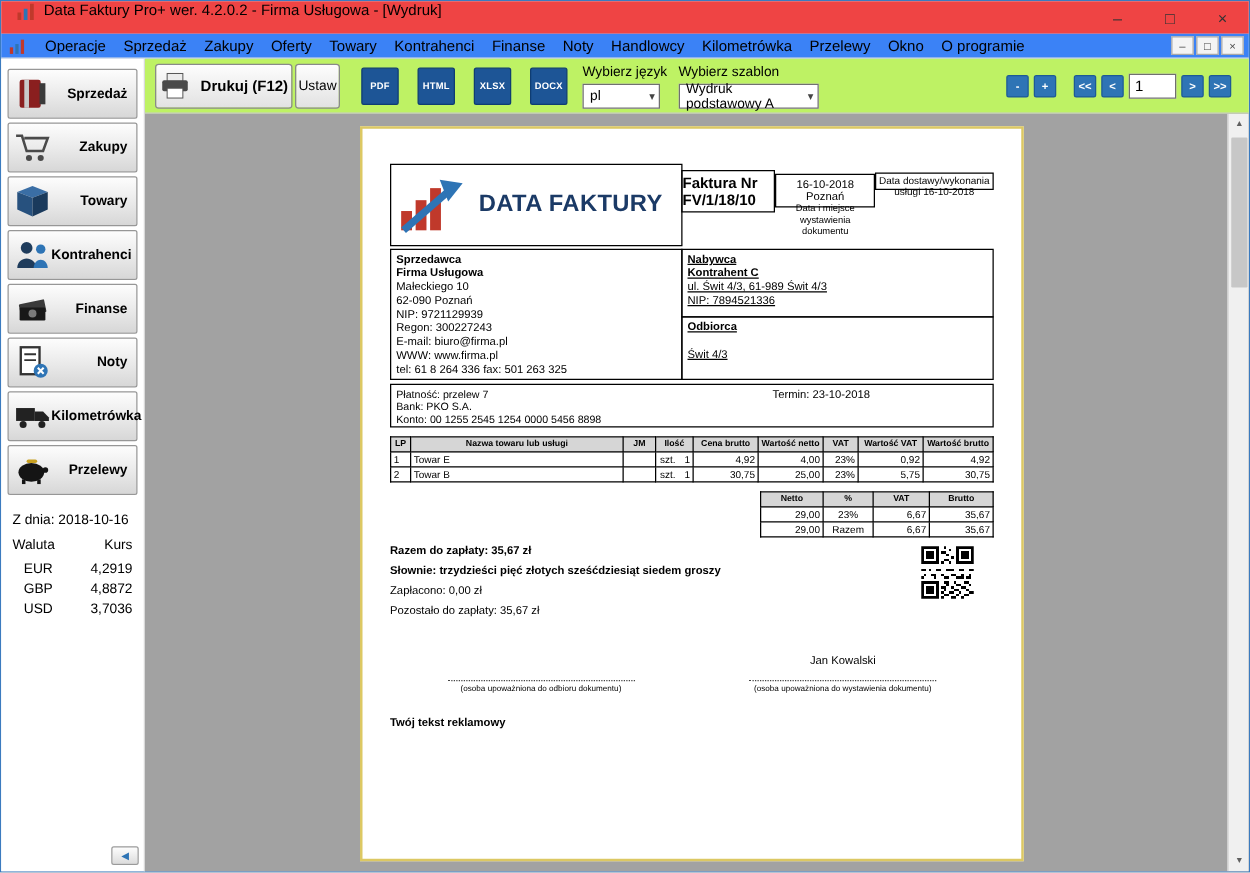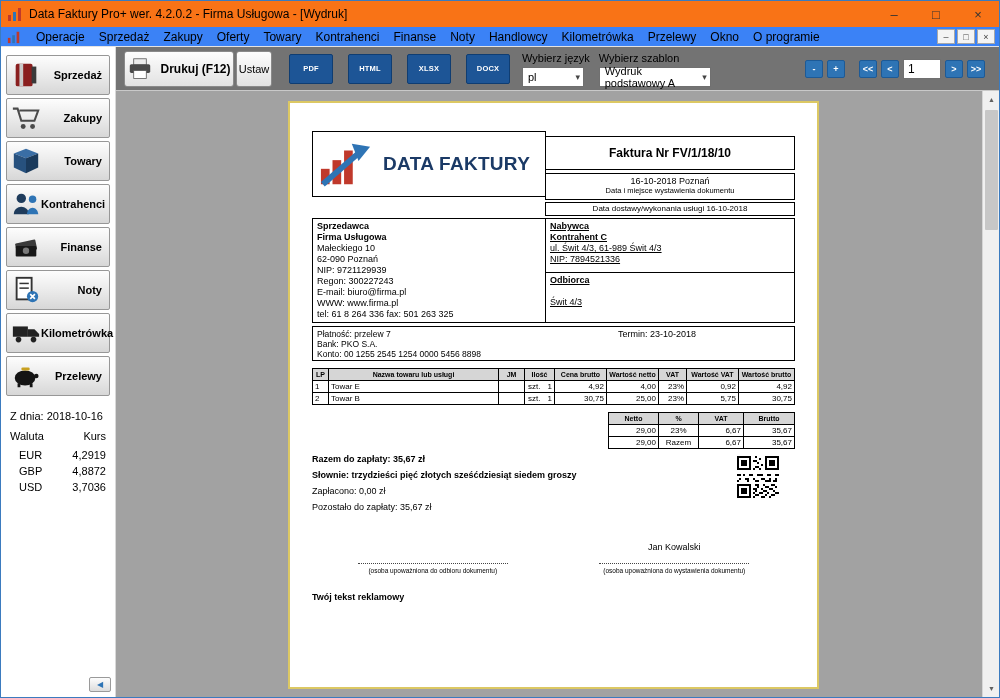--- a/index.html
+++ b/index.html
@@ -1,21 +1,21 @@
 <!DOCTYPE html>
 <html><head>
 <meta charset="utf-8">
 <style>
   * { margin:0; padding:0; box-sizing:border-box; }
   html,body { width:1000px; height:698px; overflow:hidden; }
   body { font-family:"Liberation Sans", sans-serif; background:#fff; }
   .window { width:1000px; height:698px; border:1px solid #3b7bbf; display:flex; flex-direction:column; background:#fff; }
 
   
-  .titlebar { height:26px; display:flex; align-items:center; padding-left:6px; background:#f97316; flex:0 0 auto; }
+  .titlebar { height:26px; display:flex; align-items:flex-start; padding-left:12px; background:#ef4444; flex:0 0 auto; }
   .titlebar .app-icon { width:16px; height:16px; margin-right:6px; flex:0 0 auto; }
   .titlebar .title-text { font-size:12px; color:#000; flex:1; white-space:nowrap; overflow:hidden; }
   .win-controls { display:flex; height:26px; }
   .win-btn { width:42px; height:26px; display:flex; align-items:center; justify-content:center; font-size:13px; color:#333; cursor:default; }
 
   
   .menubar { height:20px; display:flex; align-items:center; padding-left:6px; background:#3b82f6; border-bottom:1px solid #e3e3e3; flex:0 0 auto; }
   .menubar .app-icon { width:14px; height:14px; margin-right:8px; }
   .menu-item { font-size:12px; color:#000; padding:0 7px; white-space:nowrap; }
   .mdi-controls { margin-left:auto; display:flex; gap:2px; padding-right:4px; }
@@ -31,27 +31,27 @@
   .side-btn .s-icon { width:30px; height:30px; flex:0 0 auto; }
   .side-btn .s-label { flex:1; text-align:right; font-size:11px; font-weight:bold; color:#000; }
   .rates { margin-top:14px; padding:0 9px; }
   .rates-date { font-size:11px; color:#000; margin-bottom:8px; }
   .rates-head { display:flex; justify-content:space-between; font-size:11px; font-weight:normal; margin-bottom:5px; }
   .rates-row { display:flex; justify-content:space-between; font-size:11px; padding:2px 0 2px 9px; }
   .collapse-btn { position:absolute; right:4px; bottom:5px; width:22px; height:15px; border:1px solid #9a9a9a; border-radius:2px; background:linear-gradient(#fdfdfd,#dcdcdc); display:flex; align-items:center; justify-content:center; font-size:8px; color:#2e74b5; }
 
   
   .main { flex:1; display:flex; flex-direction:column; min-width:0; }
-  .toolbar { height:44px; background:#737373; border-bottom:1px solid #c9c9c9; display:flex; align-items:center; padding:0 8px; flex:0 0 auto; }
+  .toolbar { height:44px; background:#bef264; border-bottom:1px solid #c9c9c9; display:flex; align-items:center; padding:0 8px; flex:0 0 auto; }
   .tool-btn { border:1px solid #8a8a8a; border-radius:3px; background:linear-gradient(#fdfdfd,#e2e2e2); display:flex; align-items:center; justify-content:center; }
   .print-btn { height:36px; width:110px; gap:7px; font-size:12px; font-weight:bold; }
   .print-btn svg { width:26px; height:22px; }
   .ustaw-btn { height:36px; width:36px; font-size:11px; margin-left:2px;justify-content:center; }
   .export-group { display:flex; gap:15px; margin-left:17px; }
-  .export-btn { width:44px; height:30px; background:#1d5596; border:1px solid #0f3d72; border-radius:2px; color:#fff; font-size:7.5px; font-weight:bold; display:flex; align-items:center; justify-content:center; letter-spacing:.2px; }
+  .export-btn { width:30px; height:30px; background:#1d5596; border:1px solid #0f3d72; border-radius:2px; color:#fff; font-size:7.5px; font-weight:bold; display:flex; align-items:center; justify-content:center; letter-spacing:.2px; }
   .dd-group { display:flex; gap:9px; margin-left:12px; }
   .dd-col { display:flex; flex-direction:column; justify-content:flex-start; gap:3px; padding-top:2px; }
   .dd-label { font-size:11px; color:#000; }
   .select { height:20px; border:1px solid #707070; background:#fff; display:flex; align-items:center; justify-content:space-between; font-size:11px; padding:0 3px 0 5px; }
   .select .arr { color:#444; font-size:9px; }
   .sel-lang { width:62px; }
   .sel-tpl { width:112px; }
   .nav-group { margin-left:auto; display:flex; align-items:center; gap:4px; padding-right:6px; }
   .nav-btn { width:18px; height:18px; background:#2e74b5; border:1px solid #1d5a96; border-radius:2px; color:#fff; font-weight:bold; font-size:9px; display:flex; align-items:center; justify-content:center; }
   .nav-gap { width:6px; }
@@ -63,21 +63,21 @@
   .sb-btn { height:17px; width:17px; display:flex; align-items:center; justify-content:center; font-size:7px; color:#606060; }
   .sb-btn.down { position:absolute; bottom:0; }
   .sb-thumb { position:absolute; top:19px; left:2px; width:13px; height:120px; background:#c7c7c7; border-radius:1px; }
 
   
   .page { position:absolute; left:172px; top:10px; width:531px; height:588px; background:#fff; border:2px solid #dcc863; padding:28px 22px 0 22px; color:#000; }
   .b { font-weight:bold; }
   .inv-header { display:flex; }
   .logo-box { width:234px; height:66px; border:1px solid #000; display:flex; align-items:center; padding:10px 6px; gap:10px; }
   .logo-text { font-size:19px; font-weight:bold; color:#1b3a66; letter-spacing:.3px; white-space:nowrap; }
-  .inv-head-right { flex:1; margin-left:-1px; padding-top:5px; display:flex; flex-direction:column; }
+  .inv-head-right { flex:1; margin-left:-1px; padding-top:5px; display:flex; flex-direction:row; }
   .inv-title-box { border:1px solid #000; height:34px; display:flex; align-items:center; justify-content:center; font-size:12px; font-weight:bold; }
   .inv-date-box { border:1px solid #000; height:27px; margin-top:3px; text-align:center; padding-top:2px; }
   .inv-date-box .d1 { font-size:9px; }
   .inv-date-box .d2 { font-size:7.5px; }
   .inv-delivery-box { border:1px solid #000; height:14px; margin-top:2px; text-align:center; font-size:8px; padding-top:1px; }
 
   .inv-parties { display:flex; margin-top:2px; }
   .seller-box { width:234px; border:1px solid #000; padding:2px 4px; font-size:9px; line-height:11px; min-height:99px; }
   .buyer-col { flex:1; margin-left:-1px; display:flex; flex-direction:column;text-decoration:underline; }
   .buyer-box { border:1px solid #000; padding:2px 4px; font-size:9px; line-height:11px; height:55px; }

